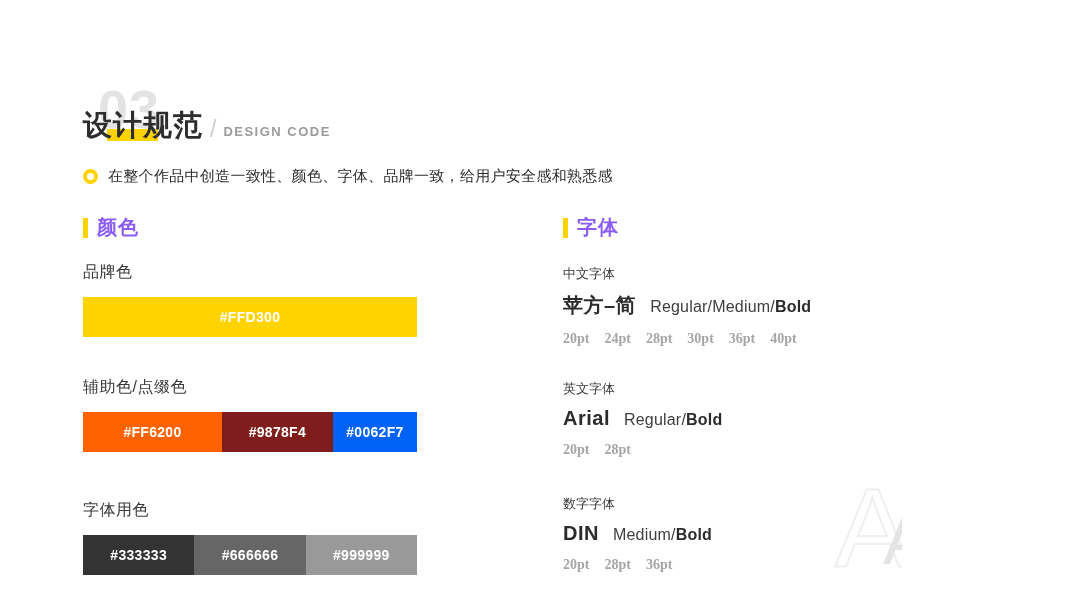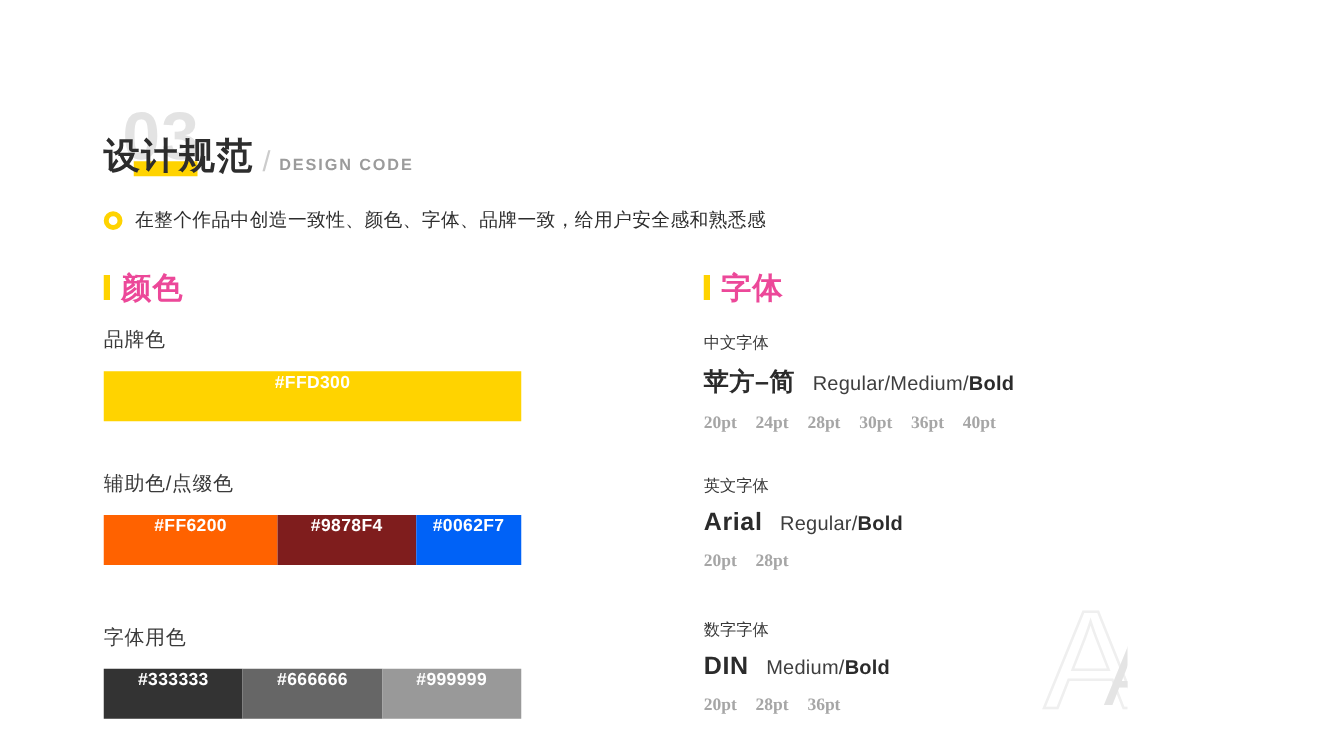--- a/index.html
+++ b/index.html
@@ -18,30 +18,30 @@
   .subtitle{font-size:13px;font-weight:700;color:#9b9b9b;letter-spacing:1.5px;padding-bottom:3px;}
 
   
   .intro-row{position:absolute;left:83px;top:131px;display:flex;align-items:center;gap:10px;}
   .bullet-ring{width:7px;height:7px;border:4px solid #FFD300;border-radius:50%;flex:0 0 auto;}
   .intro-text{font-size:15px;font-weight:400;color:#2d2d2d;letter-spacing:0.3px;}
 
   
   .sec-head{position:absolute;display:flex;align-items:center;gap:9px;}
   .sec-head .accent-bar{width:5px;height:20px;background:#FFD300;}
-  .sec-head h2{margin:0;font-size:24px;font-weight:700;color:#ec4899;letter-spacing:1px;}
+  .sec-head h2{margin:0;font-size:20px;font-weight:700;color:#8b5cf6;letter-spacing:1px;}
   #colors-head{left:83px;top:178px;}
   #fonts-head{left:563px;top:178px;}
 
   
   .color-group{position:absolute;left:83px;width:334px;}
   .cg0{top:226px}.cg1{top:341px}.cg2{top:464px}
   .group-label{font-size:16px;font-weight:500;color:#3a3a3a;letter-spacing:0.5px;}
   .swatch-row{display:flex;margin-top:14px;height:40px;width:100%;}
-  .swatch{display:flex;align-items:flex-start;justify-content:center;
+  .swatch{display:flex;align-items:center;justify-content:center;
           color:#ffffff;font-weight:700;font-size:14px;letter-spacing:0.3px;}
   .cg0 .swatch{width:100%;}
   .cg1 .s0{width:41.6%}.cg1 .s1{width:33.2%}.cg1 .s2{width:25.2%}
   .cg2 .swatch{width:33.333%;}
 
   
   .font-group{position:absolute;left:563px;}
   .fg0{top:229px}.fg1{top:344px}.fg2{top:459px}
   .font-group-label{font-size:13px;font-weight:500;color:#3a3a3a;}
   .fname-row{display:flex;align-items:baseline;margin-top:9px;}

